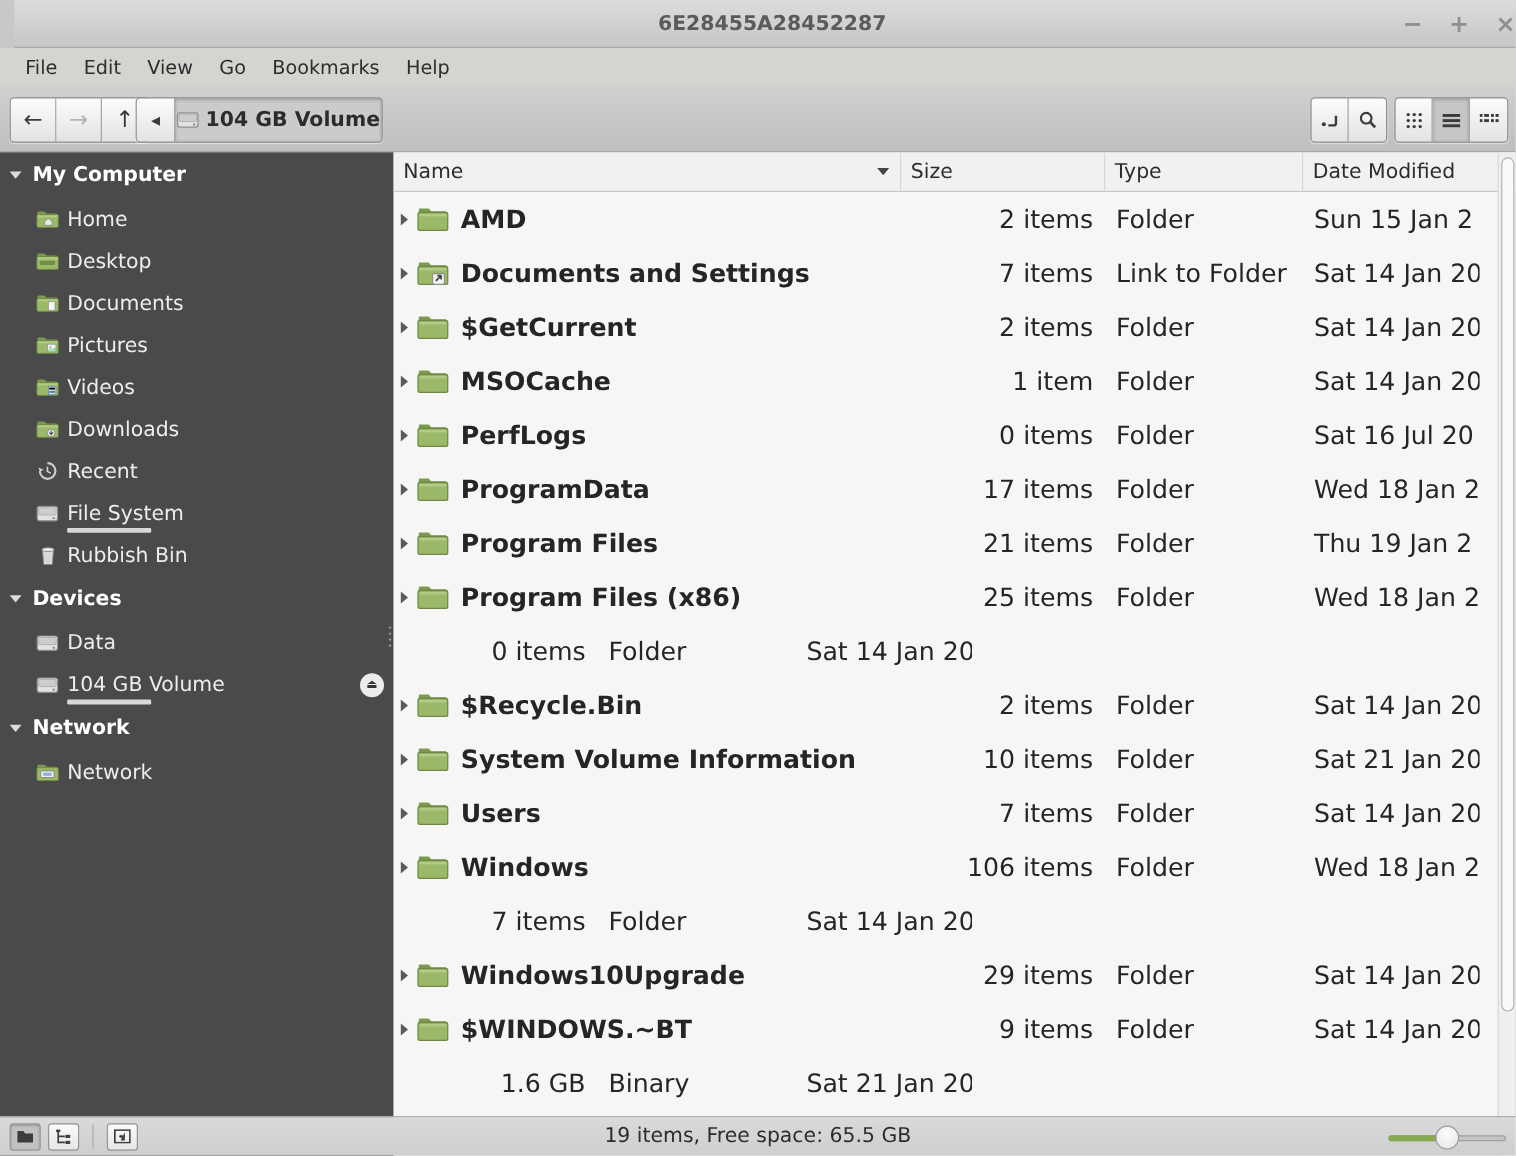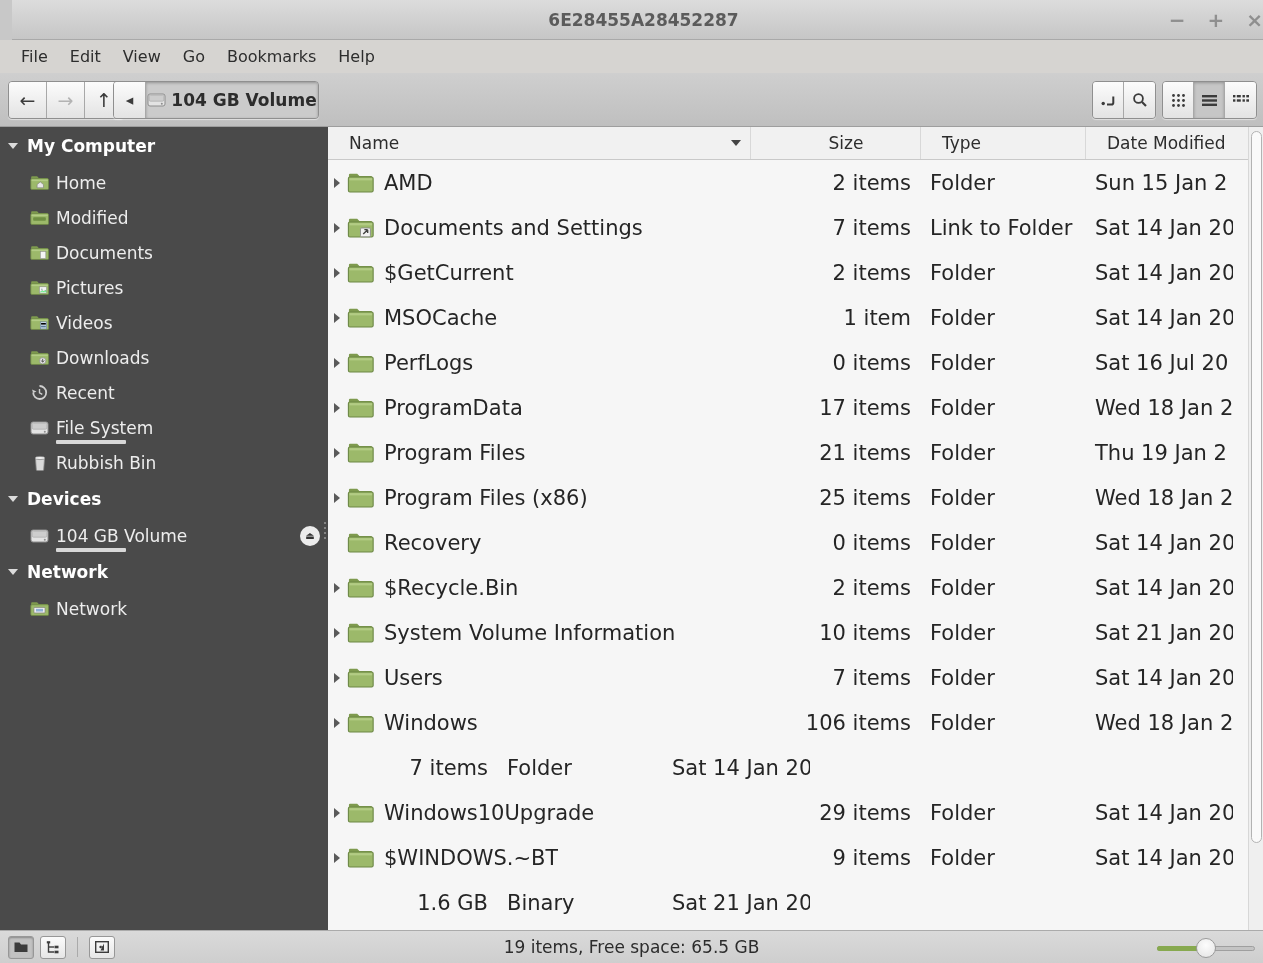--- a/index.html
+++ b/index.html
@@ -55,28 +55,28 @@
   .usage-bar { position:absolute; left:0; bottom:-6px; width:70px; height:4px; background:#d8d8d8; border-radius:1px; overflow:hidden; }
   .usage-fill { height:100%; background:#87a94f; }
   .eject-btn { position:absolute; right:8px; width:20px; height:20px; border-radius:50%; background:#ececec;
     display:flex; align-items:center; justify-content:center; font-size:10px; color:#333; }
   .pane-grip { position:absolute; right:2px; top:395px; display:flex; flex-direction:column; gap:3px; }
   .pane-grip i { width:2px; height:2px; background:#9a9a9a; border-radius:50%; }
 
   
   .listpane { flex:1; height:100%; background:#f6f6f6; position:relative; display:flex; flex-direction:column; overflow:hidden; }
   .list-header { display:flex; height:33px; flex:none; background:#f1f1f1; border-bottom:1px solid #c9c9c9; }
-  .col-h { display:flex; align-items:center; padding-left:21px; font-size:17px; color:#2d2d2d; border-right:1px solid #d8d8d8; position:relative; }
+  .col-h { display:flex; align-items:center; padding-left:8px; font-size:17px; color:#2d2d2d; border-right:1px solid #d8d8d8; position:relative; }
   .col-h .sort-arr { position:absolute; right:9px; top:13px; width:0; height:0;
     border-left:5px solid transparent; border-right:5px solid transparent; border-top:6px solid #444; }
-  .w-name { width:423px; } .w-size { width:170px;justify-content:center; } .w-type { width:165px; } .w-date { width:162px; border-right:none; }
+  .w-name { width:423px; } .w-size { width:170px; } .w-type { width:165px; } .w-date { width:162px; border-right:none; }
   .rows { flex:1; overflow:hidden; position:relative; }
   .frow { display:flex; height:45px; align-items:center; }
   .cell { overflow:hidden; white-space:nowrap; flex:none; }
-  .c-name { width:423px; display:flex; align-items:center; padding-left:6px; }
+  .c-name { width:423px; display:flex; align-items:center; padding-left:6px;font-weight:bold; }
   .expander { width:13px; flex:none; display:flex; align-items:center; }
   .expander i { width:0; height:0; border-top:5px solid transparent; border-bottom:5px solid transparent; border-left:6px solid #5a5a5a; }
   .ficon { width:30px; height:25px; flex:none; margin-right:7px; display:flex; align-items:center; }
   .fname { font-size:21px; color:#252525; overflow:hidden; white-space:nowrap; }
   .c-size { width:170px; text-align:right; padding-right:10px; font-size:21px; color:#252525; }
   .c-type { width:165px; padding-left:9px; font-size:21px; color:#252525; }
   .c-date { width:147px; padding-left:9px; font-size:21px; color:#252525; }
 
   
   .vscroll { position:absolute; right:0; top:0; width:15px; height:100%; background:#efefef; border-left:1px solid #d7d7d7; }
@@ -228,21 +228,21 @@
         </div>
         <div class="sb-item">
           <span class="sb-icon">
             <svg width="19" height="16" viewBox="0 0 24 20">
               <path d="M1.5 5 V2.6 a1 1 0 0 1 1 -1 H9 l2 2 h10.5 a1 1 0 0 1 1 1 V5 z" fill="#7e9a4e"></path>
               <rect x="1" y="4.6" width="22.5" height="13.6" rx="1.4" fill="#9cb96a" stroke="#6c8745" stroke-width="1"></rect>
               <rect x="2" y="5.6" width="20.5" height="2" fill="#b3cc85"></rect>
               <rect x="4" y="9" width="16" height="4.5" rx="1" fill="#6f8f43"></rect>
             </svg>
           </span>
-          <span class="usage-wrap"><span class="sb-item-label">Modified</span></span>
+          <span class="usage-wrap"><span class="sb-item-label">Desktop</span></span>
         </div>
         <div class="sb-item">
           <span class="sb-icon">
             <svg width="19" height="16" viewBox="0 0 24 20">
               <path d="M1.5 5 V2.6 a1 1 0 0 1 1 -1 H9 l2 2 h10.5 a1 1 0 0 1 1 1 V5 z" fill="#7e9a4e"></path>
               <rect x="1" y="4.6" width="22.5" height="13.6" rx="1.4" fill="#9cb96a" stroke="#6c8745" stroke-width="1"></rect>
               <rect x="2" y="5.6" width="20.5" height="2" fill="#b3cc85"></rect>
               <rect x="13" y="8" width="7" height="9" fill="#f5f5f5" stroke="#8a8a8a" stroke-width="0.7"></rect>
             </svg>
           </span>
@@ -320,20 +320,30 @@
           <span class="sb-section-label">Devices</span>
         </div>
         <div class="sb-item">
           <span class="sb-icon">
             <svg width="19" height="16" viewBox="0 0 19 16">
               <rect x="1" y="2" width="17" height="12" rx="2" fill="#e3e3e3" stroke="#8d8d8d"></rect>
               <rect x="2.2" y="3.2" width="14.6" height="6" rx="1.2" fill="#cdcdcd" stroke="#a5a5a5" stroke-width="0.6"></rect>
               <circle cx="14.8" cy="11.8" r="1" fill="#8f8f8f"></circle>
             </svg>
           </span>
+          <span class="usage-wrap"><span class="sb-item-label">Data</span></span>
+        </div>
+        <div class="sb-item">
+          <span class="sb-icon">
+            <svg width="19" height="16" viewBox="0 0 19 16">
+              <rect x="1" y="2" width="17" height="12" rx="2" fill="#e3e3e3" stroke="#8d8d8d"></rect>
+              <rect x="2.2" y="3.2" width="14.6" height="6" rx="1.2" fill="#cdcdcd" stroke="#a5a5a5" stroke-width="0.6"></rect>
+              <circle cx="14.8" cy="11.8" r="1" fill="#8f8f8f"></circle>
+            </svg>
+          </span>
           <span class="usage-wrap"><span class="sb-item-label">104 GB Volume</span><span class="usage-bar"><span class="usage-fill" style="width:38%"></span></span></span>
           <span class="eject-btn">
             <span>⏏</span>
           </span>
         </div>
         <div class="sb-section-header">
           <span class="sb-tri"></span>
           <span class="sb-section-label">Network</span>
         </div>
         <div class="sb-item">
@@ -505,31 +515,20 @@
                   <rect x="2" y="5.6" width="20.5" height="2" fill="#b3cc85"></rect>
                 </svg>
               </span>
               <span class="fname">Program Files (x86)</span>
             </div>
             <div class="cell c-size">25 items</div>
             <div class="cell c-type">Folder</div>
             <div class="cell c-date">Wed 18 Jan 2</div>
           </div>
           <div class="frow">
-            <div class="cell c-name">
-              <span class="expander"></span>
-              <span class="ficon">
-                <svg width="27" height="22" viewBox="0 0 24 20">
-                  <path d="M1.5 5 V2.6 a1 1 0 0 1 1 -1 H9 l2 2 h10.5 a1 1 0 0 1 1 1 V5 z" fill="#7e9a4e"></path>
-                  <rect x="1" y="4.6" width="22.5" height="13.6" rx="1.4" fill="#9cb96a" stroke="#6c8745" stroke-width="1"></rect>
-                  <rect x="2" y="5.6" width="20.5" height="2" fill="#b3cc85"></rect>
-                </svg>
-              </span>
-              <span class="fname">Recovery</span>
-            </div>
             <div class="cell c-size">0 items</div>
             <div class="cell c-type">Folder</div>
             <div class="cell c-date">Sat 14 Jan 20</div>
           </div>
           <div class="frow">
             <div class="cell c-name">
               <span class="expander">
                 <i></i>
               </span>
               <span class="ficon">

